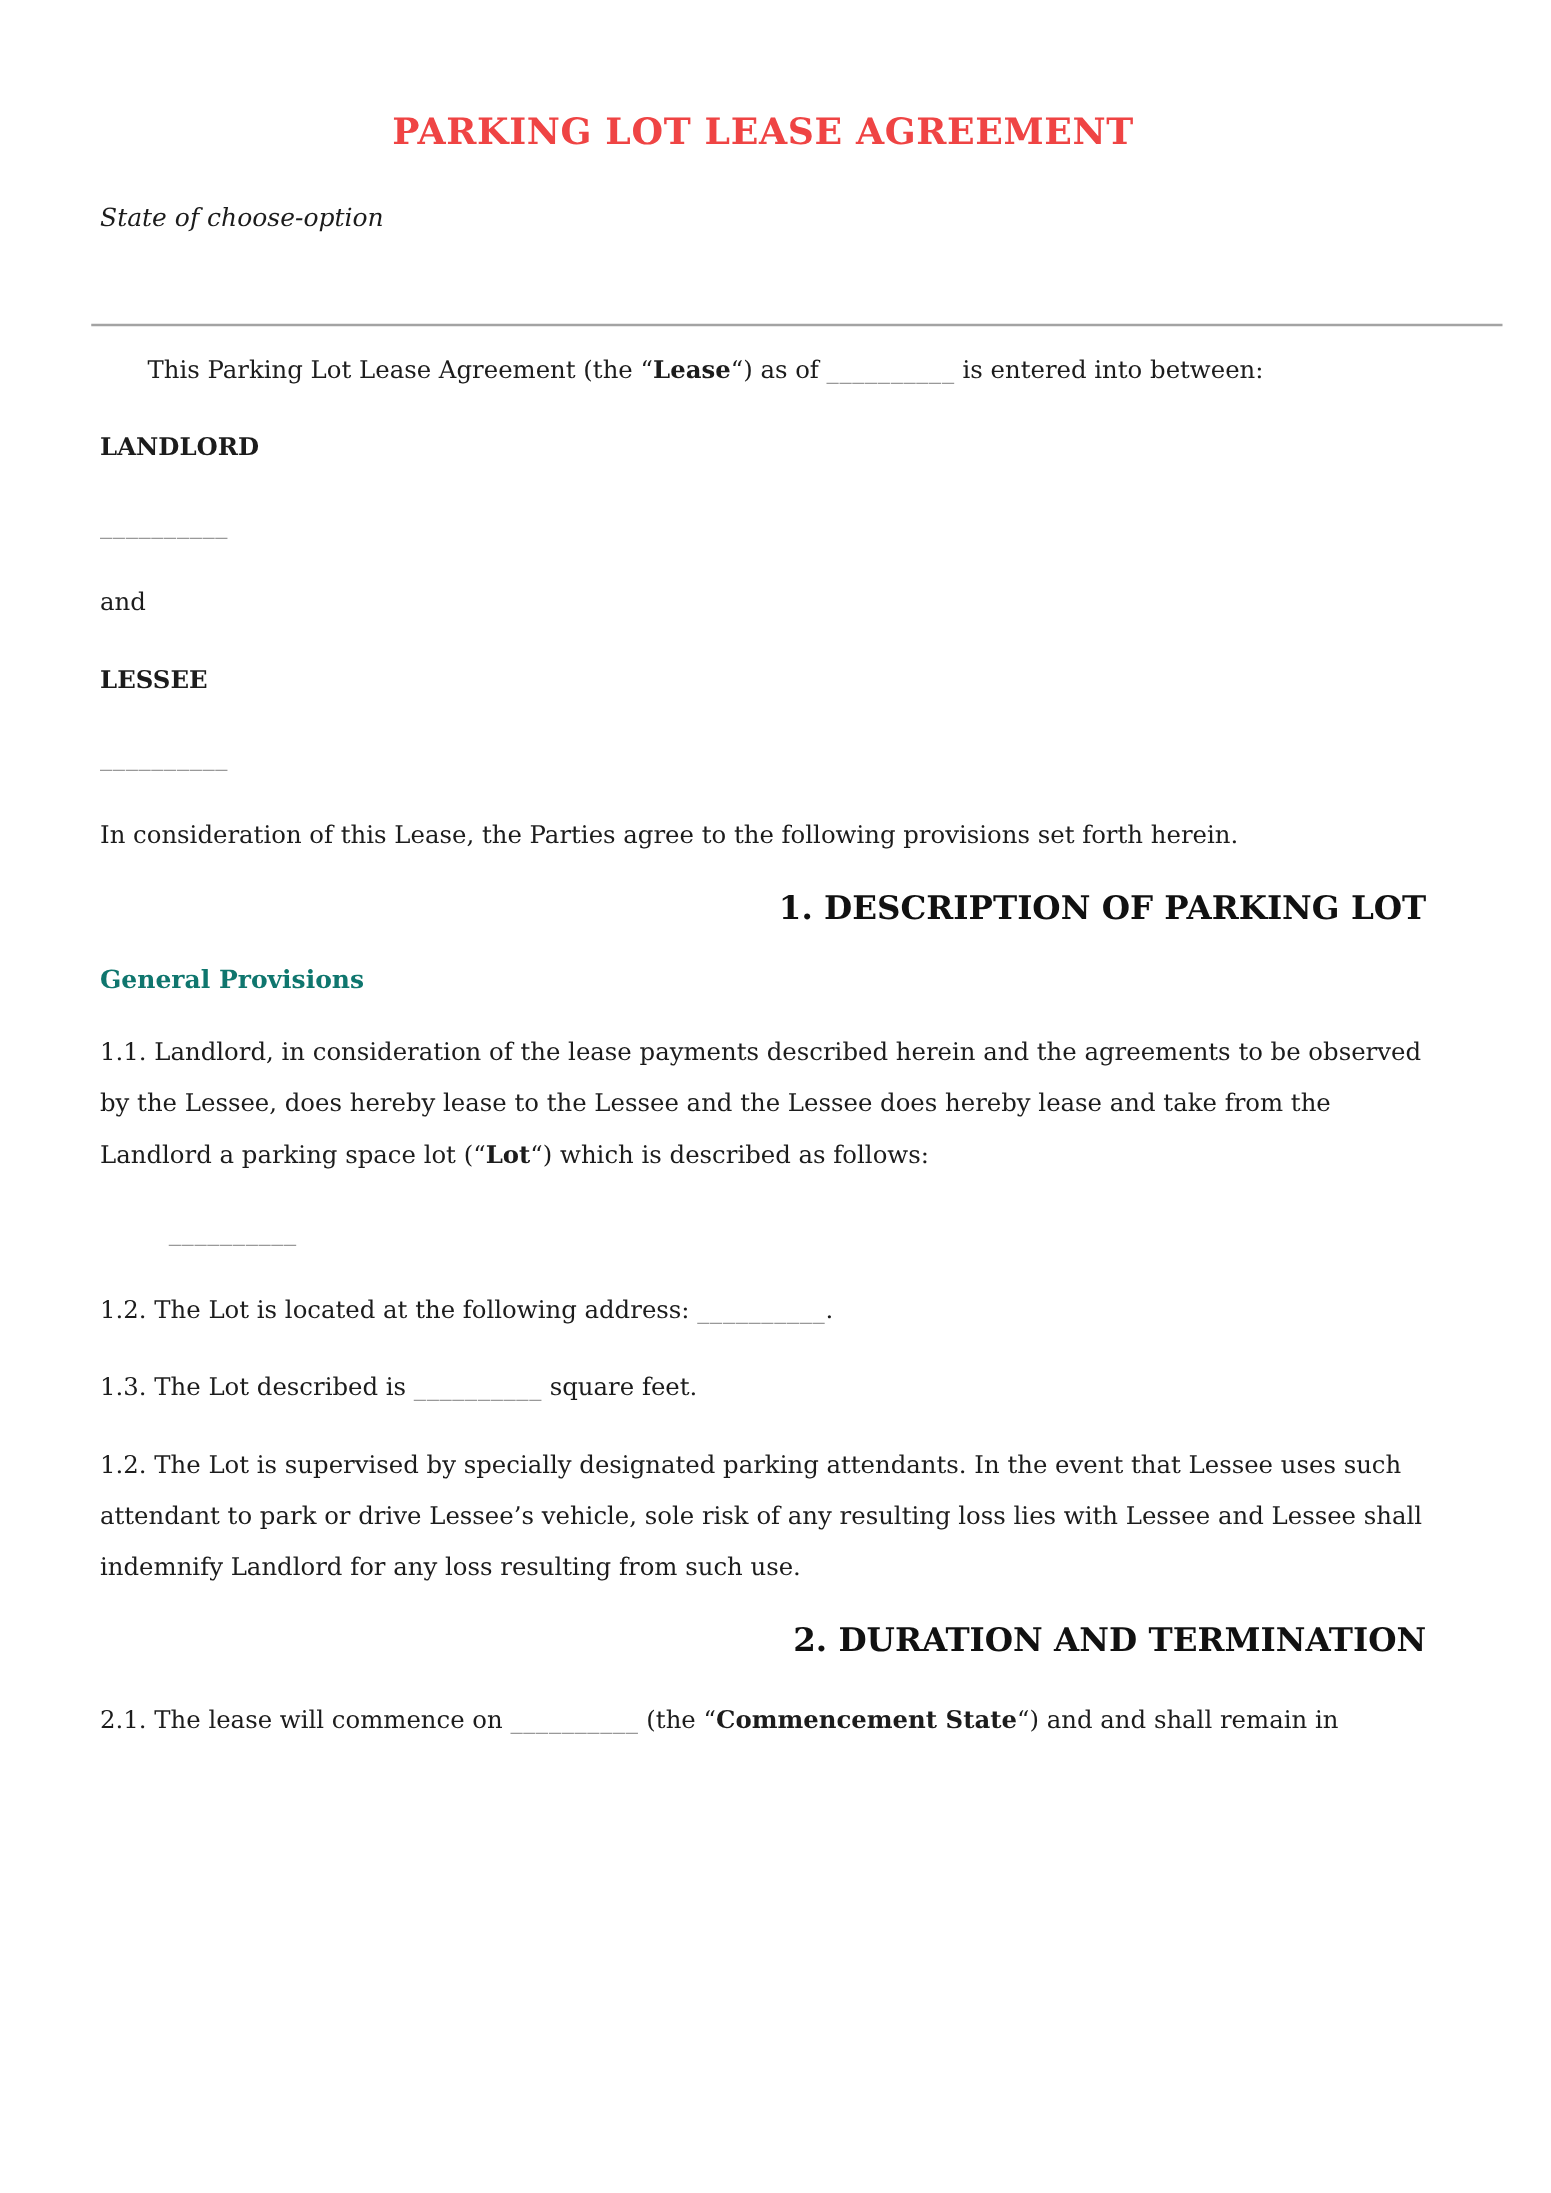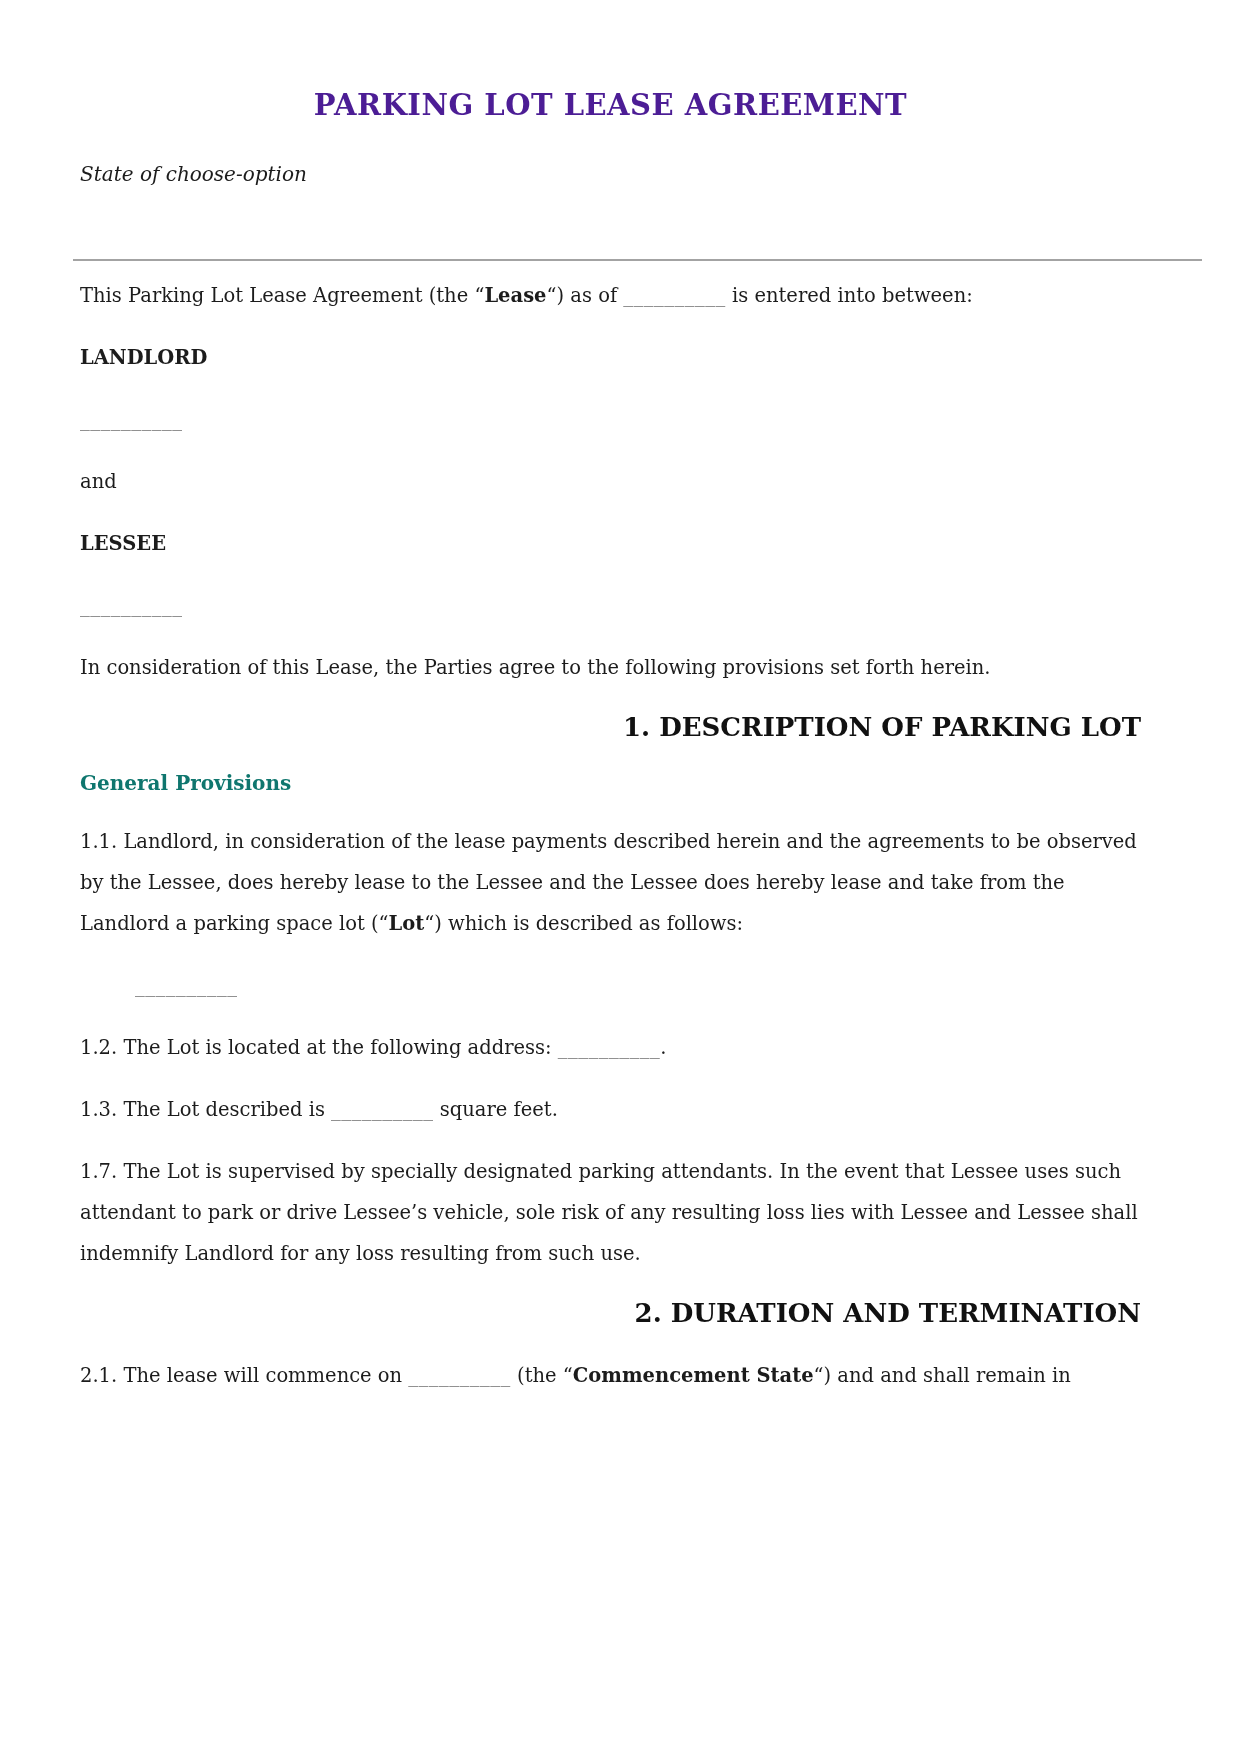--- a/index.html
+++ b/index.html
@@ -21,21 +21,21 @@
     height: 1754px;
     padding: 0 100px 0 80px;
     position: relative;
   }
   .doc-title {
     margin: 88px 0 0 0;
     text-align: center;
     font-size: 29px;
     font-weight: bold;
     letter-spacing: 0.5px;
-    color: #4c1d95;
+    color: #ef4444;
     line-height: 34px;
   }
   .doc-subtitle {
     margin: 40px 0 0 0;
     text-align: left;
     font-style: italic;
     font-size: 20px;
     color: #1c1c1c;
     line-height: 24px;
   }
@@ -45,20 +45,21 @@
     margin: 73px -61px 0 -7px;
     height: 0;
   }
   .body-text {
     font-size: 19.5px;
     line-height: 41px;
     margin: 0 0 21px 0;
   }
   .first-para {
     margin-top: 14px;
+    margin-left: 38px;
   }
   .party-label {
     font-weight: bold;
   }
   .blank {
     color: #7a7a7a;
     letter-spacing: 0.5px;
   }
   .blank-line {
     font-size: 19.5px;
@@ -118,19 +119,19 @@
 
   <p class="body-text"><span>1.1. Landlord, in consideration of the lease payments described herein and the agreements to be observed by the Lessee, does hereby lease to the Lessee and the Lessee does hereby lease and take from the Landlord a parking space lot (“</span><span class="bold-term">Lot</span><span>“) which is described as follows:</span></p>
 
   <p class="blank-line indented"><span class="blank">__________</span></p>
 
   <p class="body-text"><span>1.2. The Lot is located at the following address: </span><span class="blank">__________</span><span>.</span></p>
 
   <p class="body-text"><span>1.3. The Lot described is </span><span class="blank">__________</span><span> square feet.</span></p>
 
 
-  <p class="body-text">1.7. The Lot is supervised by specially designated parking attendants. In the event that Lessee uses such attendant to park or drive Lessee’s vehicle, sole risk of any resulting loss lies with Lessee and Lessee shall indemnify Landlord for any loss resulting from such use.</p>
+  <p class="body-text">1.2. The Lot is supervised by specially designated parking attendants. In the event that Lessee uses such attendant to park or drive Lessee’s vehicle, sole risk of any resulting loss lies with Lessee and Lessee shall indemnify Landlord for any loss resulting from such use.</p>
 
   <h2 class="section-heading">2. DURATION AND TERMINATION</h2>
 
   <p class="body-text"><span>2.1. The lease will commence on </span><span class="blank">__________</span><span> (the “</span><span class="bold-term">Commencement State</span><span>“) and and shall remain in</span></p>
 
 </div>
 
 </body></html>

